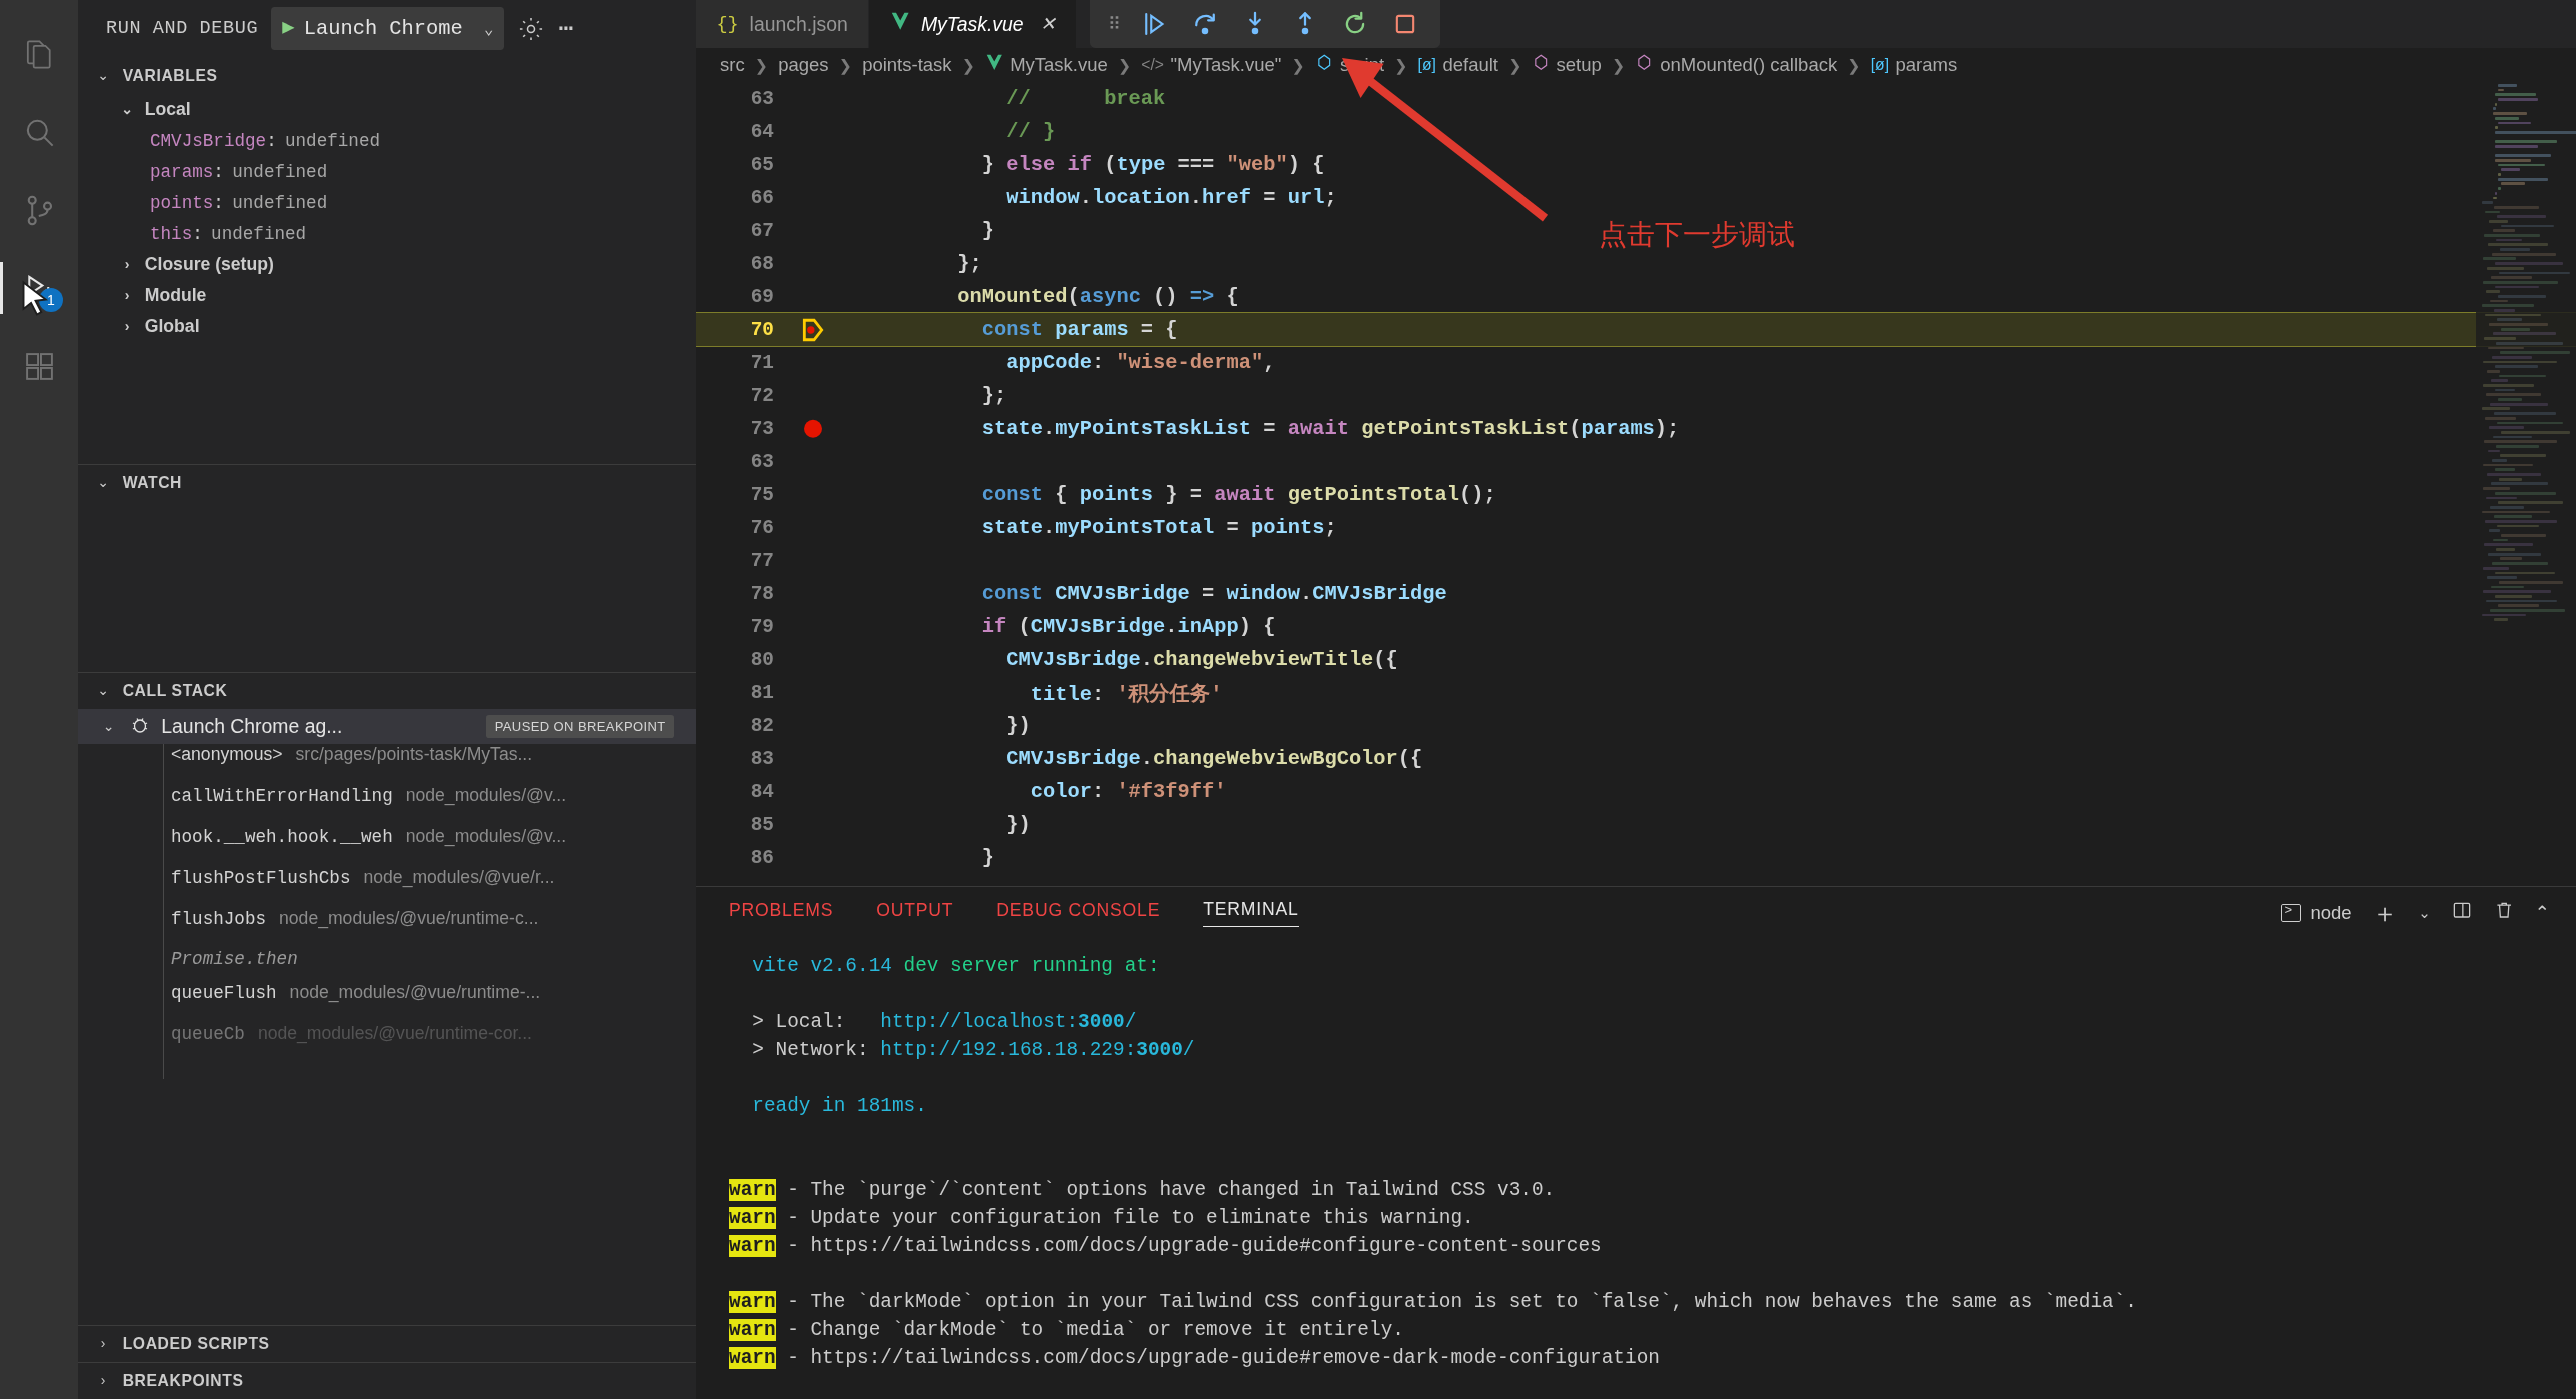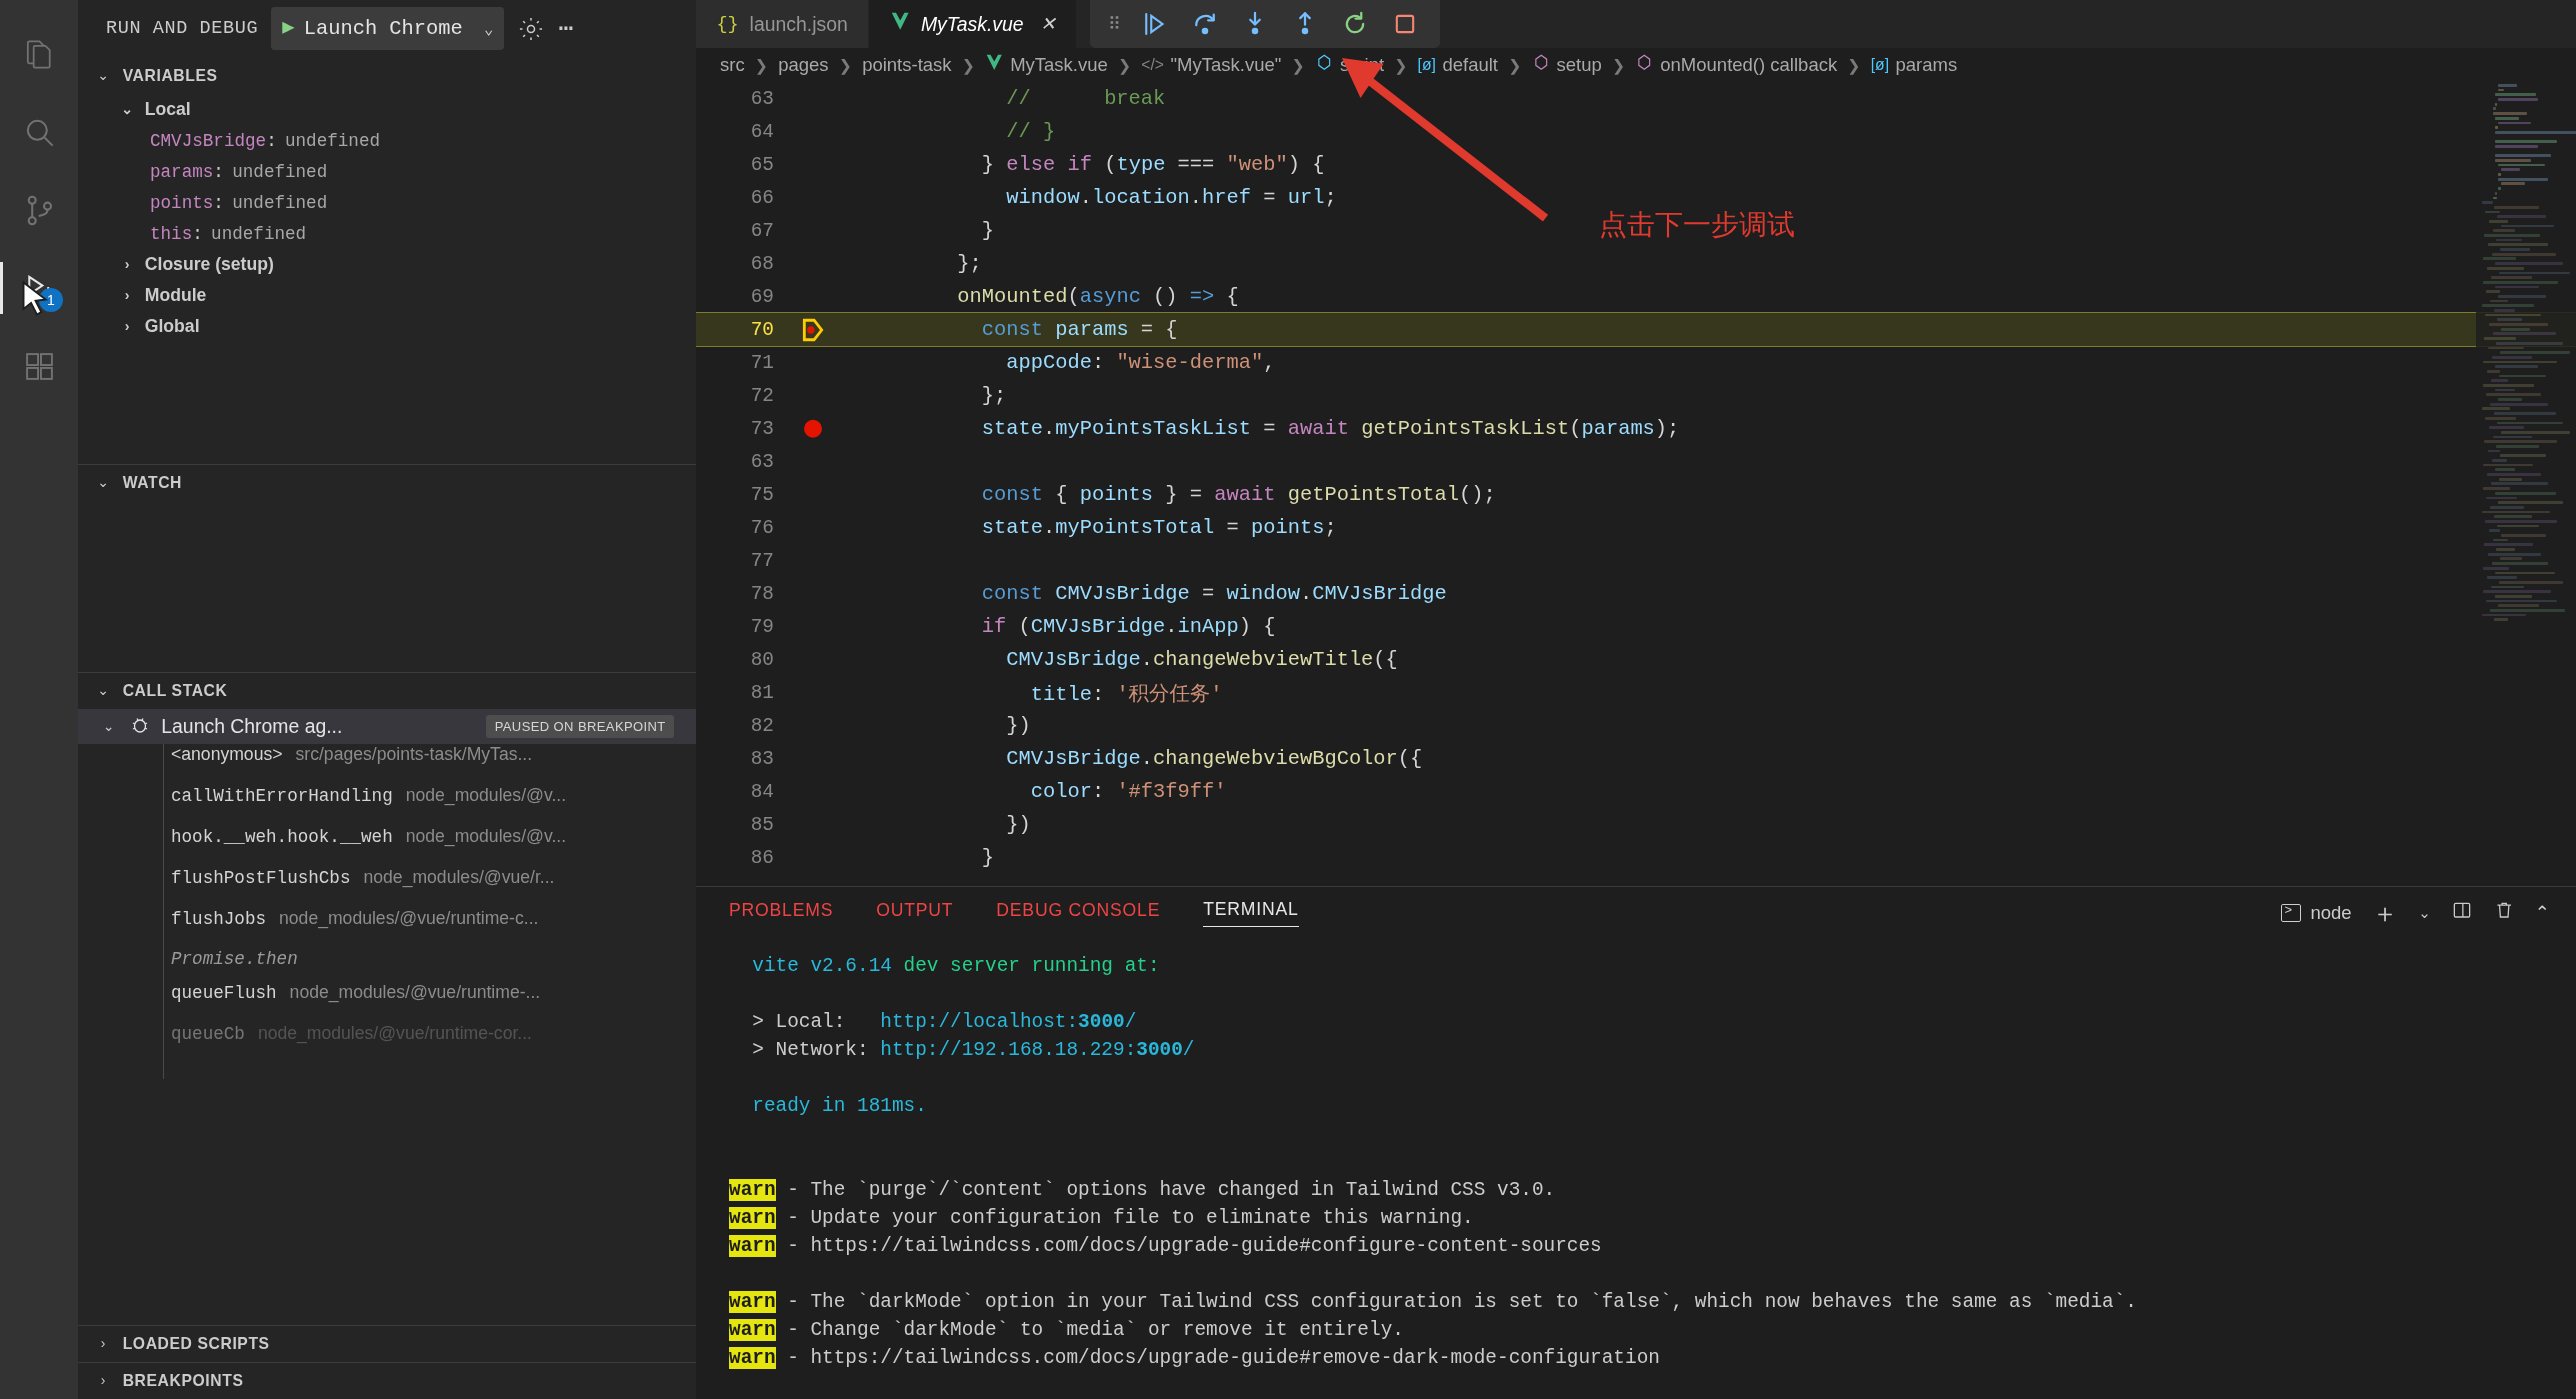--- a/index.html
+++ b/index.html
@@ -132,21 +132,21 @@
   .breadcrumbs {
     height: 35px; display: flex; align-items: center; padding-left: 24px; gap: 7.4px;
     color: #a9a9a9; font-size: 18.5px; white-space: nowrap;
   }
   .bc-sep { color: #7a7a7a; font-size: 15.7px; margin: 0 2.8px; }
   .bc-item { display: flex; align-items: center; gap: 6.5px; }
 
   .codewrap { flex: 1 1 auto; position: relative; overflow: hidden; background: #1e1e1e; }
   .codeline {
     display: flex; align-items: center; height: 33px; font-size: 20.4px;
-    font-family: "Liberation Mono", monospace; white-space: pre;
+    font-family: "Liberation Mono", monospace; white-space: pre; font-weight: bold;
   }
   .codeline.hl { background: #6a6a1c55; outline: 0.9px solid #7d7d2a; }
   .gutter-num {
     width: 102px; flex: 0 0 102px; text-align: right; padding-right: 24px;
     color: #858585; font-size: 19.4px; font-family: "Liberation Mono", monospace;
   }
   .codeline.hl .gutter-num { color: #fde047; }
   .glyph { width: 41px; flex: 0 0 41px; position: relative; }
   .codetext { padding-left: 20.4px; }
 
@@ -695,21 +695,21 @@
 
   <svg class="arrow-svg" style="left:1194px; top:18.5px; width:370px; height:241px;" viewBox="0 0 400 260">
     <defs>
       <marker id="ah" markerWidth="6" markerHeight="6" refX="3" refY="3" orient="auto">
         <path d="M0,0 L6,3 L0,6 z" fill="#e03a2f"></path>
       </marker>
     </defs>
     <path d="M380,215 L175,55" stroke="#e03a2f" stroke-width="9" fill="none"></path>
     <path d="M160,42 L205,48 L180,85 Z" fill="#e03a2f"></path>
   </svg>
-  <div class="annot-text" style="left:1599px; top:206px;">点击下一步调试</div>
+  <div class="annot-text" style="left:1599px; top:216px;">点击下一步调试</div>
 
   <span class="cursor-ico" style="left:15px;top:278px;">
     <svg width="41" height="43" viewBox="0 0 24 24">
       <path d="M5 2l13 10-6 .8 3.4 6.6-2.6 1.4L9.4 14 5 17.5z" fill="#ffffff" stroke="#1e1e1e" stroke-width="1.1"></path>
     </svg>
   </span>
 </div>
 
 
 </body></html>

